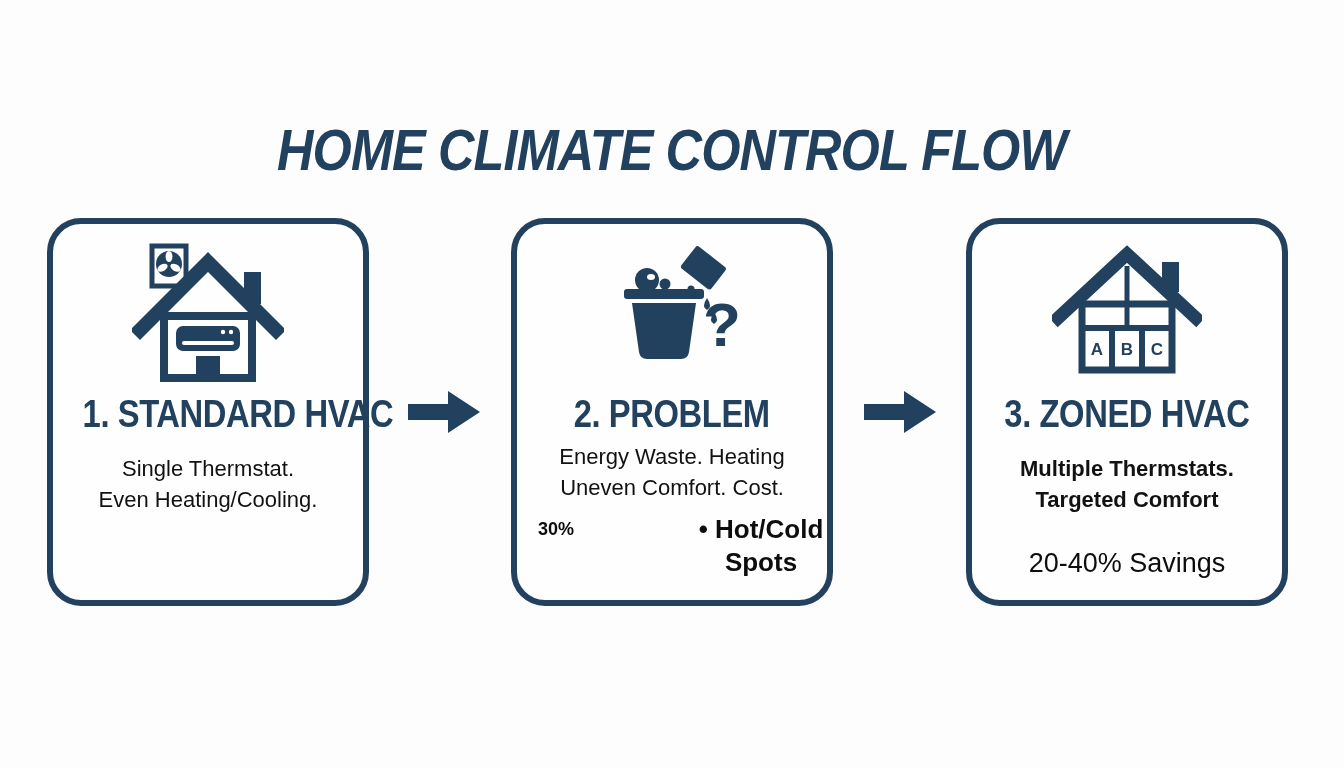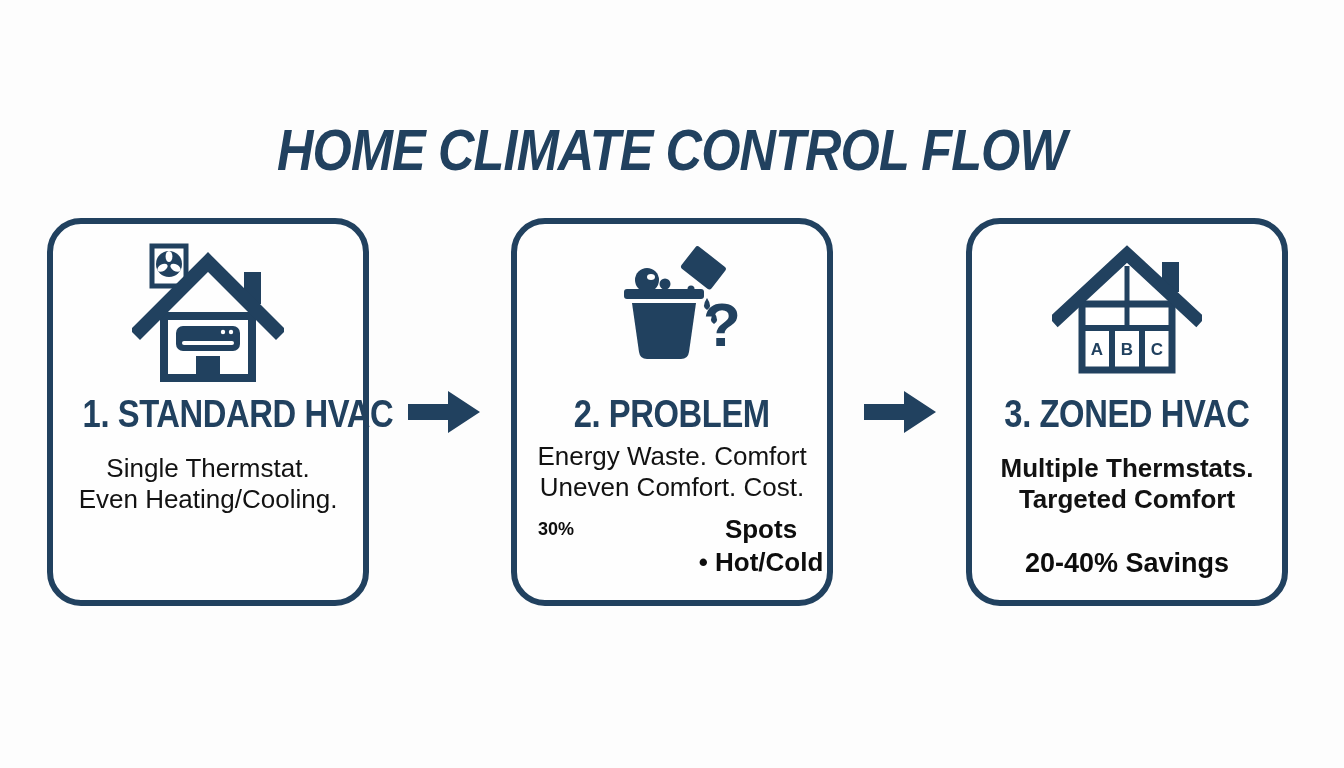--- a/index.html
+++ b/index.html
@@ -44,41 +44,41 @@
   }
   .heading-inner {
     display: inline-block;
     transform: scaleX(0.84);
     letter-spacing: -0.5px;
     white-space: nowrap;
   }
   .body-lines {
     position: absolute; left: 0; width: 100%;
     text-align: center;
-    font-size: 26px; color: var(--ink);
+    font-size: 22px; color: var(--ink);
     line-height: 31px;
   }
   #card-1 .body-lines { top: 229px; }
   #card-2 .body-lines { top: 217px; }
   #card-3 .body-lines { top: 229px; font-weight: bold; }
   .stats { position: absolute; top: 289px; left: 0; width: 100%; height: 70px; }
   .stat-left {
     position: absolute; left: 21px; top: 0;
     font-size: 18px; font-weight: bold; color: #0d0d0d;
     line-height: 33px; text-align: left; white-space: nowrap;
   }
   .stat-right {
     position: absolute; left: 178px; top: 0; width: 132px;
     font-size: 26px; font-weight: bold; color: #0d0d0d;
     line-height: 33px; text-align: center; white-space: nowrap;
   }
   .savings {
     position: absolute; top: 324px; left: 0; width: 100%;
     text-align: center;
-    font-size: 27px; font-weight: bold; color: #0d0d0d;
+    font-size: 27px; font-weight: normal; color: #0d0d0d;
   }
   .arrow { position: absolute; top: 389px; }
   #arrow-1 { left: 408px; }
   #arrow-2 { left: 864px; }
   svg text { font-family: "Liberation Sans", sans-serif; }
 </style>
 </head>
 <body>
 
 <div class="title">
@@ -135,30 +135,30 @@
       <path d="M119 70 q6 9 0 12 q-6 -3 0 -12" fill="#21415f"></path>
       <rect x="29" y="47" width="80" height="10" rx="3" fill="#21415f"></rect>
       <path d="M37 61 L101 61 L94 110 Q93 117 86 117 L52 117 Q45 117 44 110 Z" fill="#21415f"></path>
       <text x="127" y="104" font-size="62" font-weight="bold" fill="#21415f" text-anchor="middle">?</text>
     </svg>
   </div>
   <div class="heading">
     <span class="heading-inner">2. PROBLEM</span>
   </div>
   <div class="body-lines">
-    <div>Energy Waste. Comfort</div>
+    <div>Energy Waste. Heating</div>
     <div>Uneven Comfort. Cost.</div>
   </div>
   <div class="stats">
     <div class="stat-left">
       <div>30%</div>
     </div>
     <div class="stat-right">
+      <div>• Hot/Cold</div>
       <div>Spots</div>
-      <div>• Hot/Cold</div>
     </div>
   </div>
 </div>
 
 <div class="arrow" id="arrow-2">
   <svg width="74" height="46" viewBox="0 0 74 46">
     <polygon points="0,15 40,15 40,2 72,23 40,44 40,31 0,31" fill="#21415f"></polygon>
   </svg>
 </div>
 

